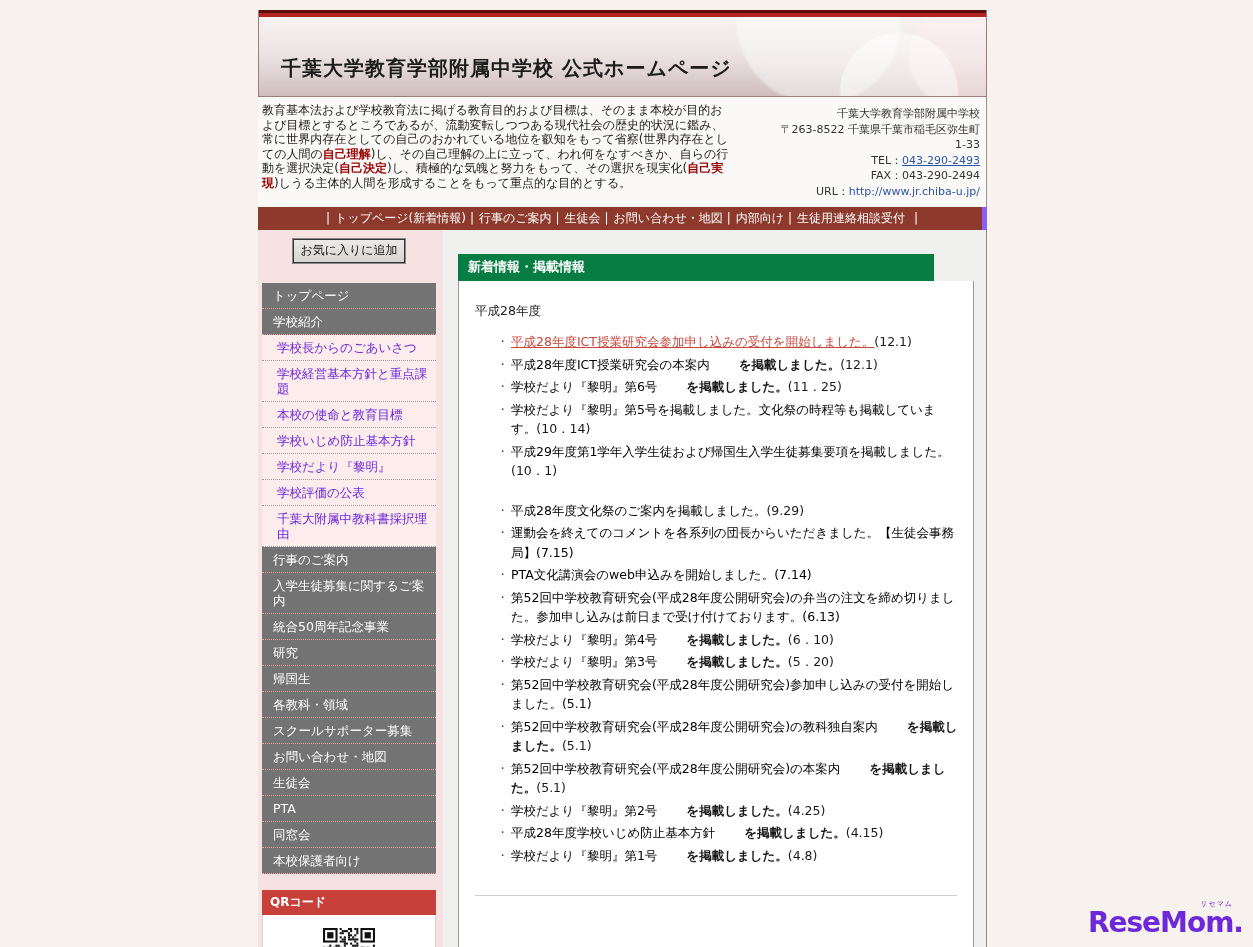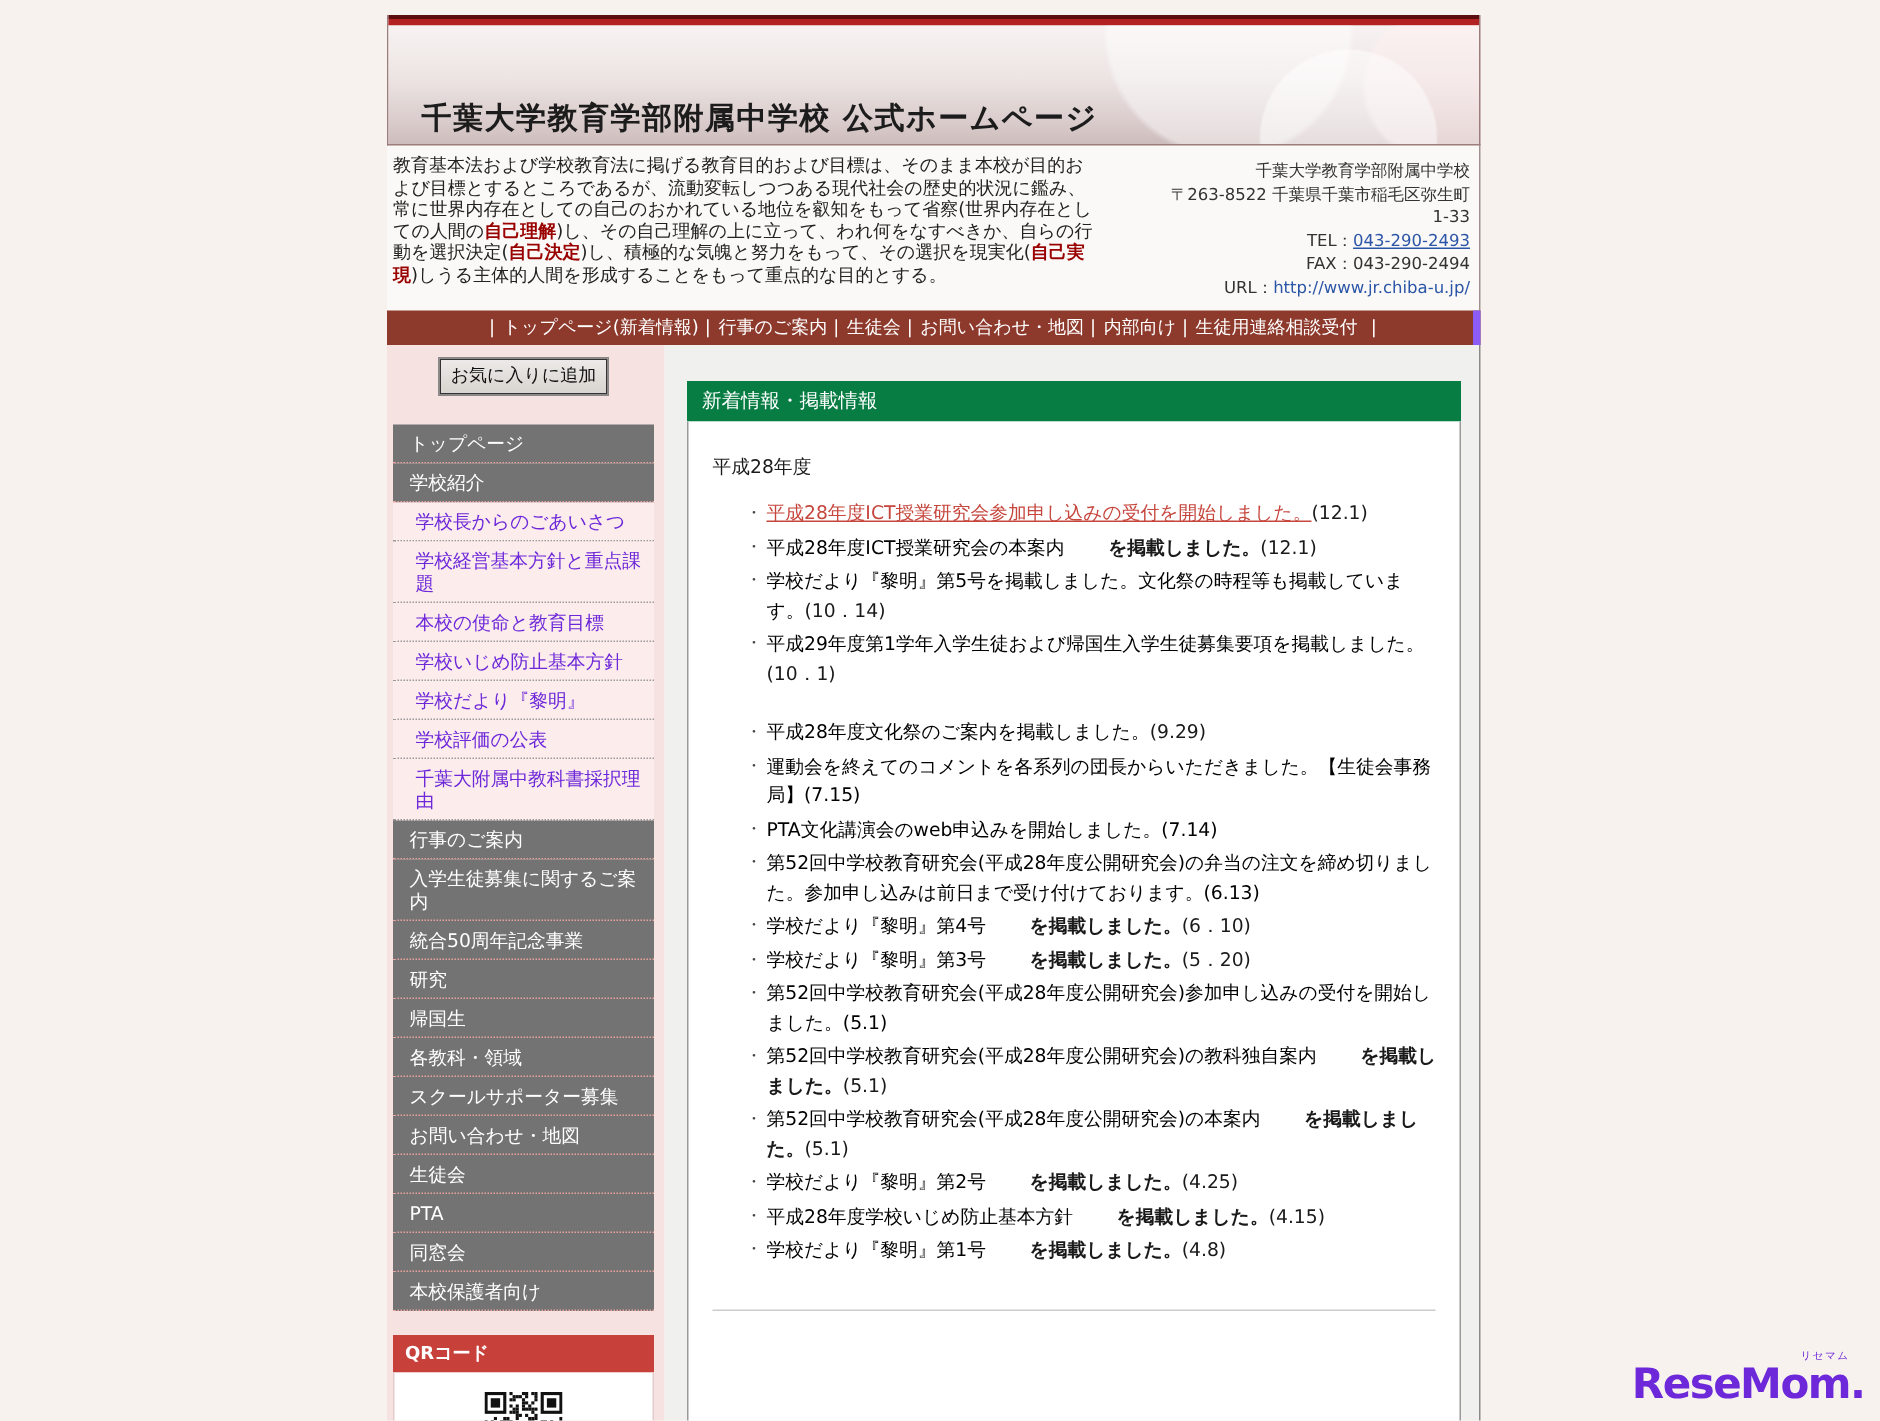--- a/index.html
+++ b/index.html
@@ -16,21 +16,21 @@
   .banner-stripe { height:7px; background:linear-gradient(#5c0e0f 0 40%, #b32222 40% 100%); }
   .banner-body {
     height:79px; position:relative; overflow:hidden;
     background:
       radial-gradient(circle 70px at 640px 75px, rgba(255,255,255,.5) 58px, rgba(255,255,255,0) 60px),
       radial-gradient(circle 95px at 560px 5px,  rgba(255,255,255,.45) 80px, rgba(255,255,255,0) 84px),
       radial-gradient(circle 60px at 700px 40px, rgba(255,240,240,.5) 48px, rgba(255,240,240,0) 52px),
       linear-gradient(#f7f3f2 0%, #ece4e3 45%, #d8c9c9 85%, #cdbcbc 100%);
   }
   .banner-title {
-    position:absolute; left:22px; top:48px;
+    position:absolute; left:22px; top:38px;
     font-size:20px; font-weight:bold; color:#1c1c1c; letter-spacing:1px;
   }
 
   
   .info-row { background:#fbf9f7; border-right:1px solid #a09090; display:flex; padding:6px 4px 8px 4px;gap:43px; }
   .intro { width:472px; font-size:12px; line-height:14.5px; color:#222; }
   .intro .em { color:#990000; font-weight:bold; }
   .contact { flex:1; text-align:right; font-size:11px; line-height:15.5px; color:#333; padding:3px 2px 0 0; }
   .contact a { color:#2b56a7; text-decoration:none; cursor:pointer; }
   .contact a.u { text-decoration:underline; }
@@ -63,22 +63,22 @@
   .side-item.main { background:#737373; color:#fff; border-bottom:1px dotted #e9a29e; }
   .side-item.sub  { background:#fcecec; color:#6d28d9; border-bottom:1px dotted #9a9a9a; padding-left:15px; }
 
   .qr-box { margin-top:16px; }
   .qr-header { background:#c8403a; color:#fff; font-weight:bold; font-size:12px; padding:4px 8px; }
   .qr-body { background:#fff; border:1px solid #e4cccc; border-top:none; height:78px;
              display:flex; align-items:center; justify-content:center; }
 
   
   .green-header {
-    width:516px; background:#077c43; color:#fff;
-    font-weight:normal; font-size:13px; padding:4px 10px 5px 10px;
+    width:476px; background:#077c43; color:#fff;
+    font-weight:bold; font-size:13px; padding:4px 10px 5px 10px;
   }
   .news-box {
     width:516px; background:#fff; border:1px solid #999; border-top:none;
     height:840px; padding:22px 14px 0 16px; font-size:12.5px; color:#1a1a1a;
   }
   .year-heading { margin-bottom:12px; }
   ul.news { list-style:none; margin-left:24px; }
   ul.news li { position:relative; padding-left:12px; line-height:19.5px; margin-bottom:3px; }
   ul.news li::before { content:"・"; position:absolute; left:-2px; top:0; color:#444; font-size:11px; }
   ul.news li.gap { margin-top:20px; }
@@ -381,20 +381,21 @@
       </div>
     </div>
 
     <div class="content">
       <div class="green-header">新着情報・掲載情報</div>
       <div class="news-box">
         <div class="year-heading">平成28年度</div>
         <ul class="news">
           <li class="red"><span class="news-link">平成28年度ICT授業研究会参加申し込みの受付を開始しました。</span><span class="date">(12.1)</span></li>
             <li class="blue"><span class="news-link">平成28年度ICT授業研究会の本案内</span><span class="tail">を掲載しました。</span><span class="date">(12.1)</span></li>
+            <li class="blue"><span class="news-link">学校だより『黎明』第6号</span><span class="tail">を掲載しました。</span><span class="date">(11．25)</span></li>
             <li class="blue"><span class="news-link">学校だより『黎明』第5号を掲載しました。文化祭の時程等も掲載しています。</span><span class="date">(10．14)</span></li>
             <li class="blue"><span class="news-link">平成29年度第1学年入学生徒および帰国生入学生徒募集要項を掲載しました。</span><span class="date">(10．1)</span></li>
             <li class="blue gap"><span class="news-link">平成28年度文化祭のご案内を掲載しました。</span><span class="date">(9.29)</span></li>
             <li class="blue"><span class="news-link">運動会を終えてのコメントを各系列の団長からいただきました。【生徒会事務局】(7.15)</span></li>
             <li class="blue"><span class="news-link">PTA文化講演会のweb申込みを開始しました。(7.14)</span></li>
             <li class="blue"><span class="news-link">第52回中学校教育研究会(平成28年度公開研究会)の弁当の注文を締め切りました。参加申し込みは前日まで受け付けております。(6.13)</span></li>
             <li class="blue"><span class="news-link">学校だより『黎明』第4号</span><span class="tail">を掲載しました。</span><span class="date">(6．10)</span></li>
             <li class="blue"><span class="news-link">学校だより『黎明』第3号</span><span class="tail">を掲載しました。</span><span class="date">(5．20)</span></li>
             <li class="blue"><span class="news-link">第52回中学校教育研究会(平成28年度公開研究会)参加申し込みの受付を開始しました。(5.1)</span></li>
             <li class="blue"><span class="news-link">第52回中学校教育研究会(平成28年度公開研究会)の教科独自案内</span><span class="tail">を掲載しました。</span><span class="date">(5.1)</span></li>

